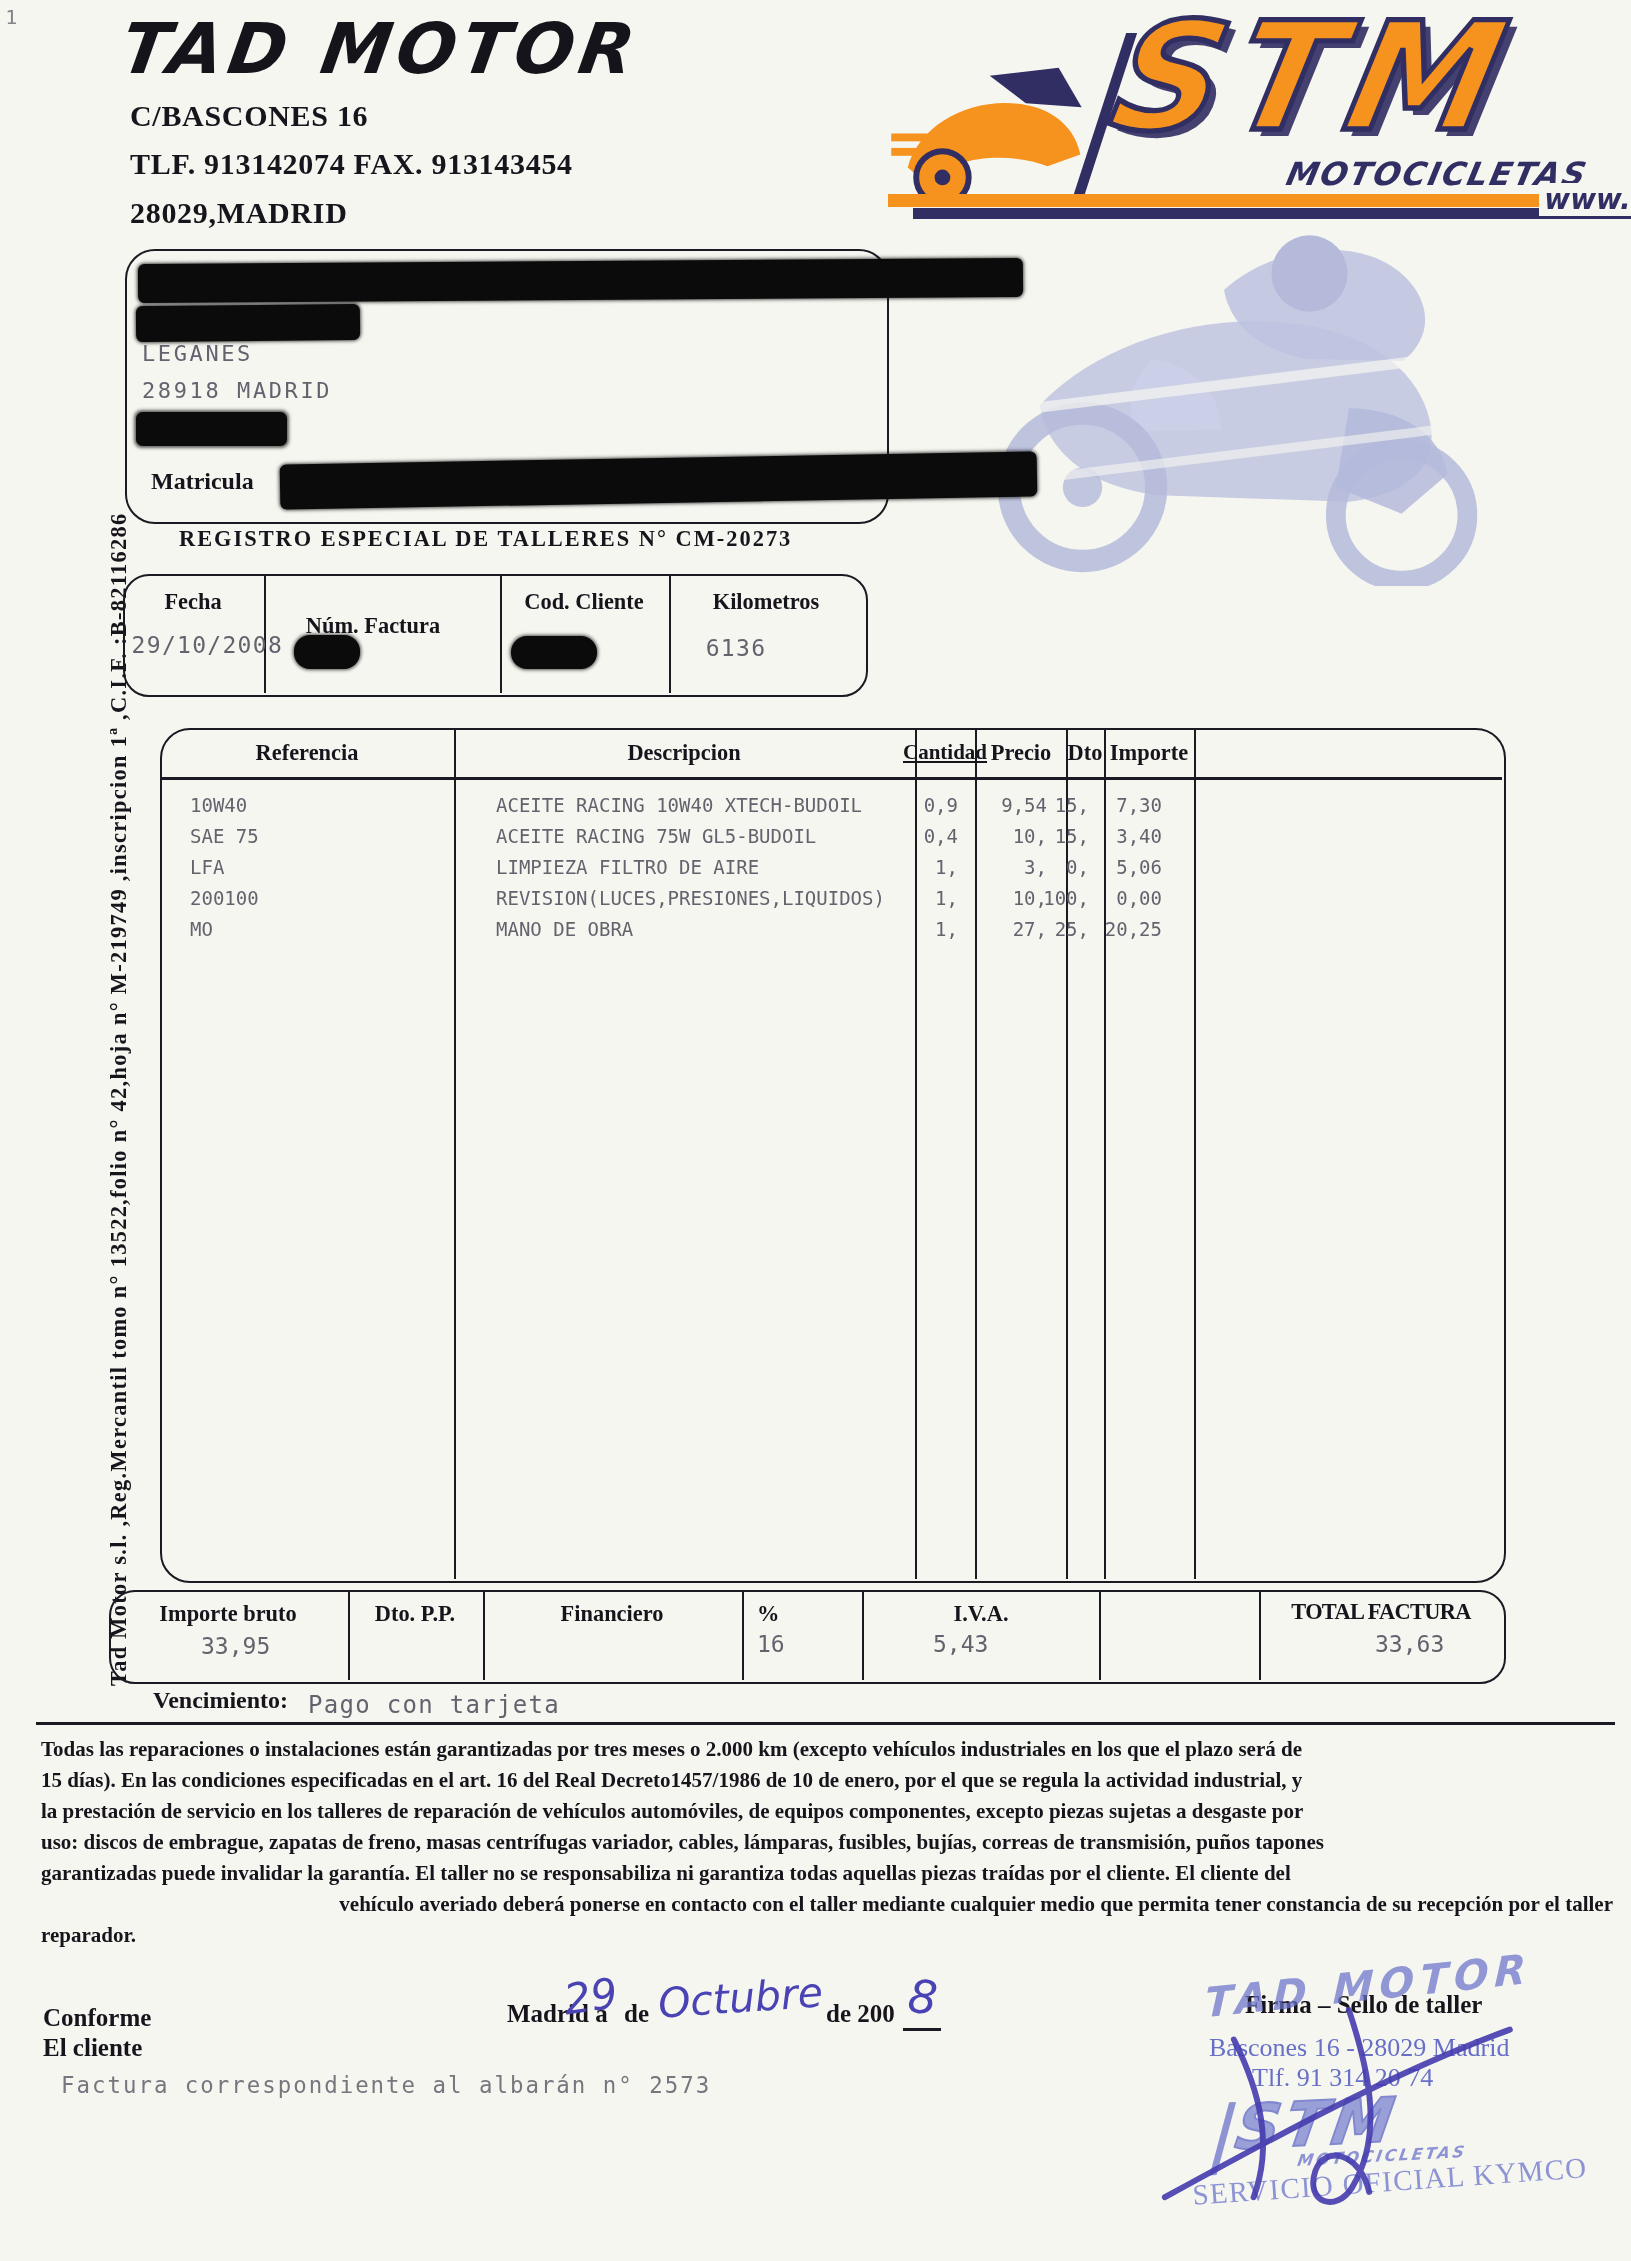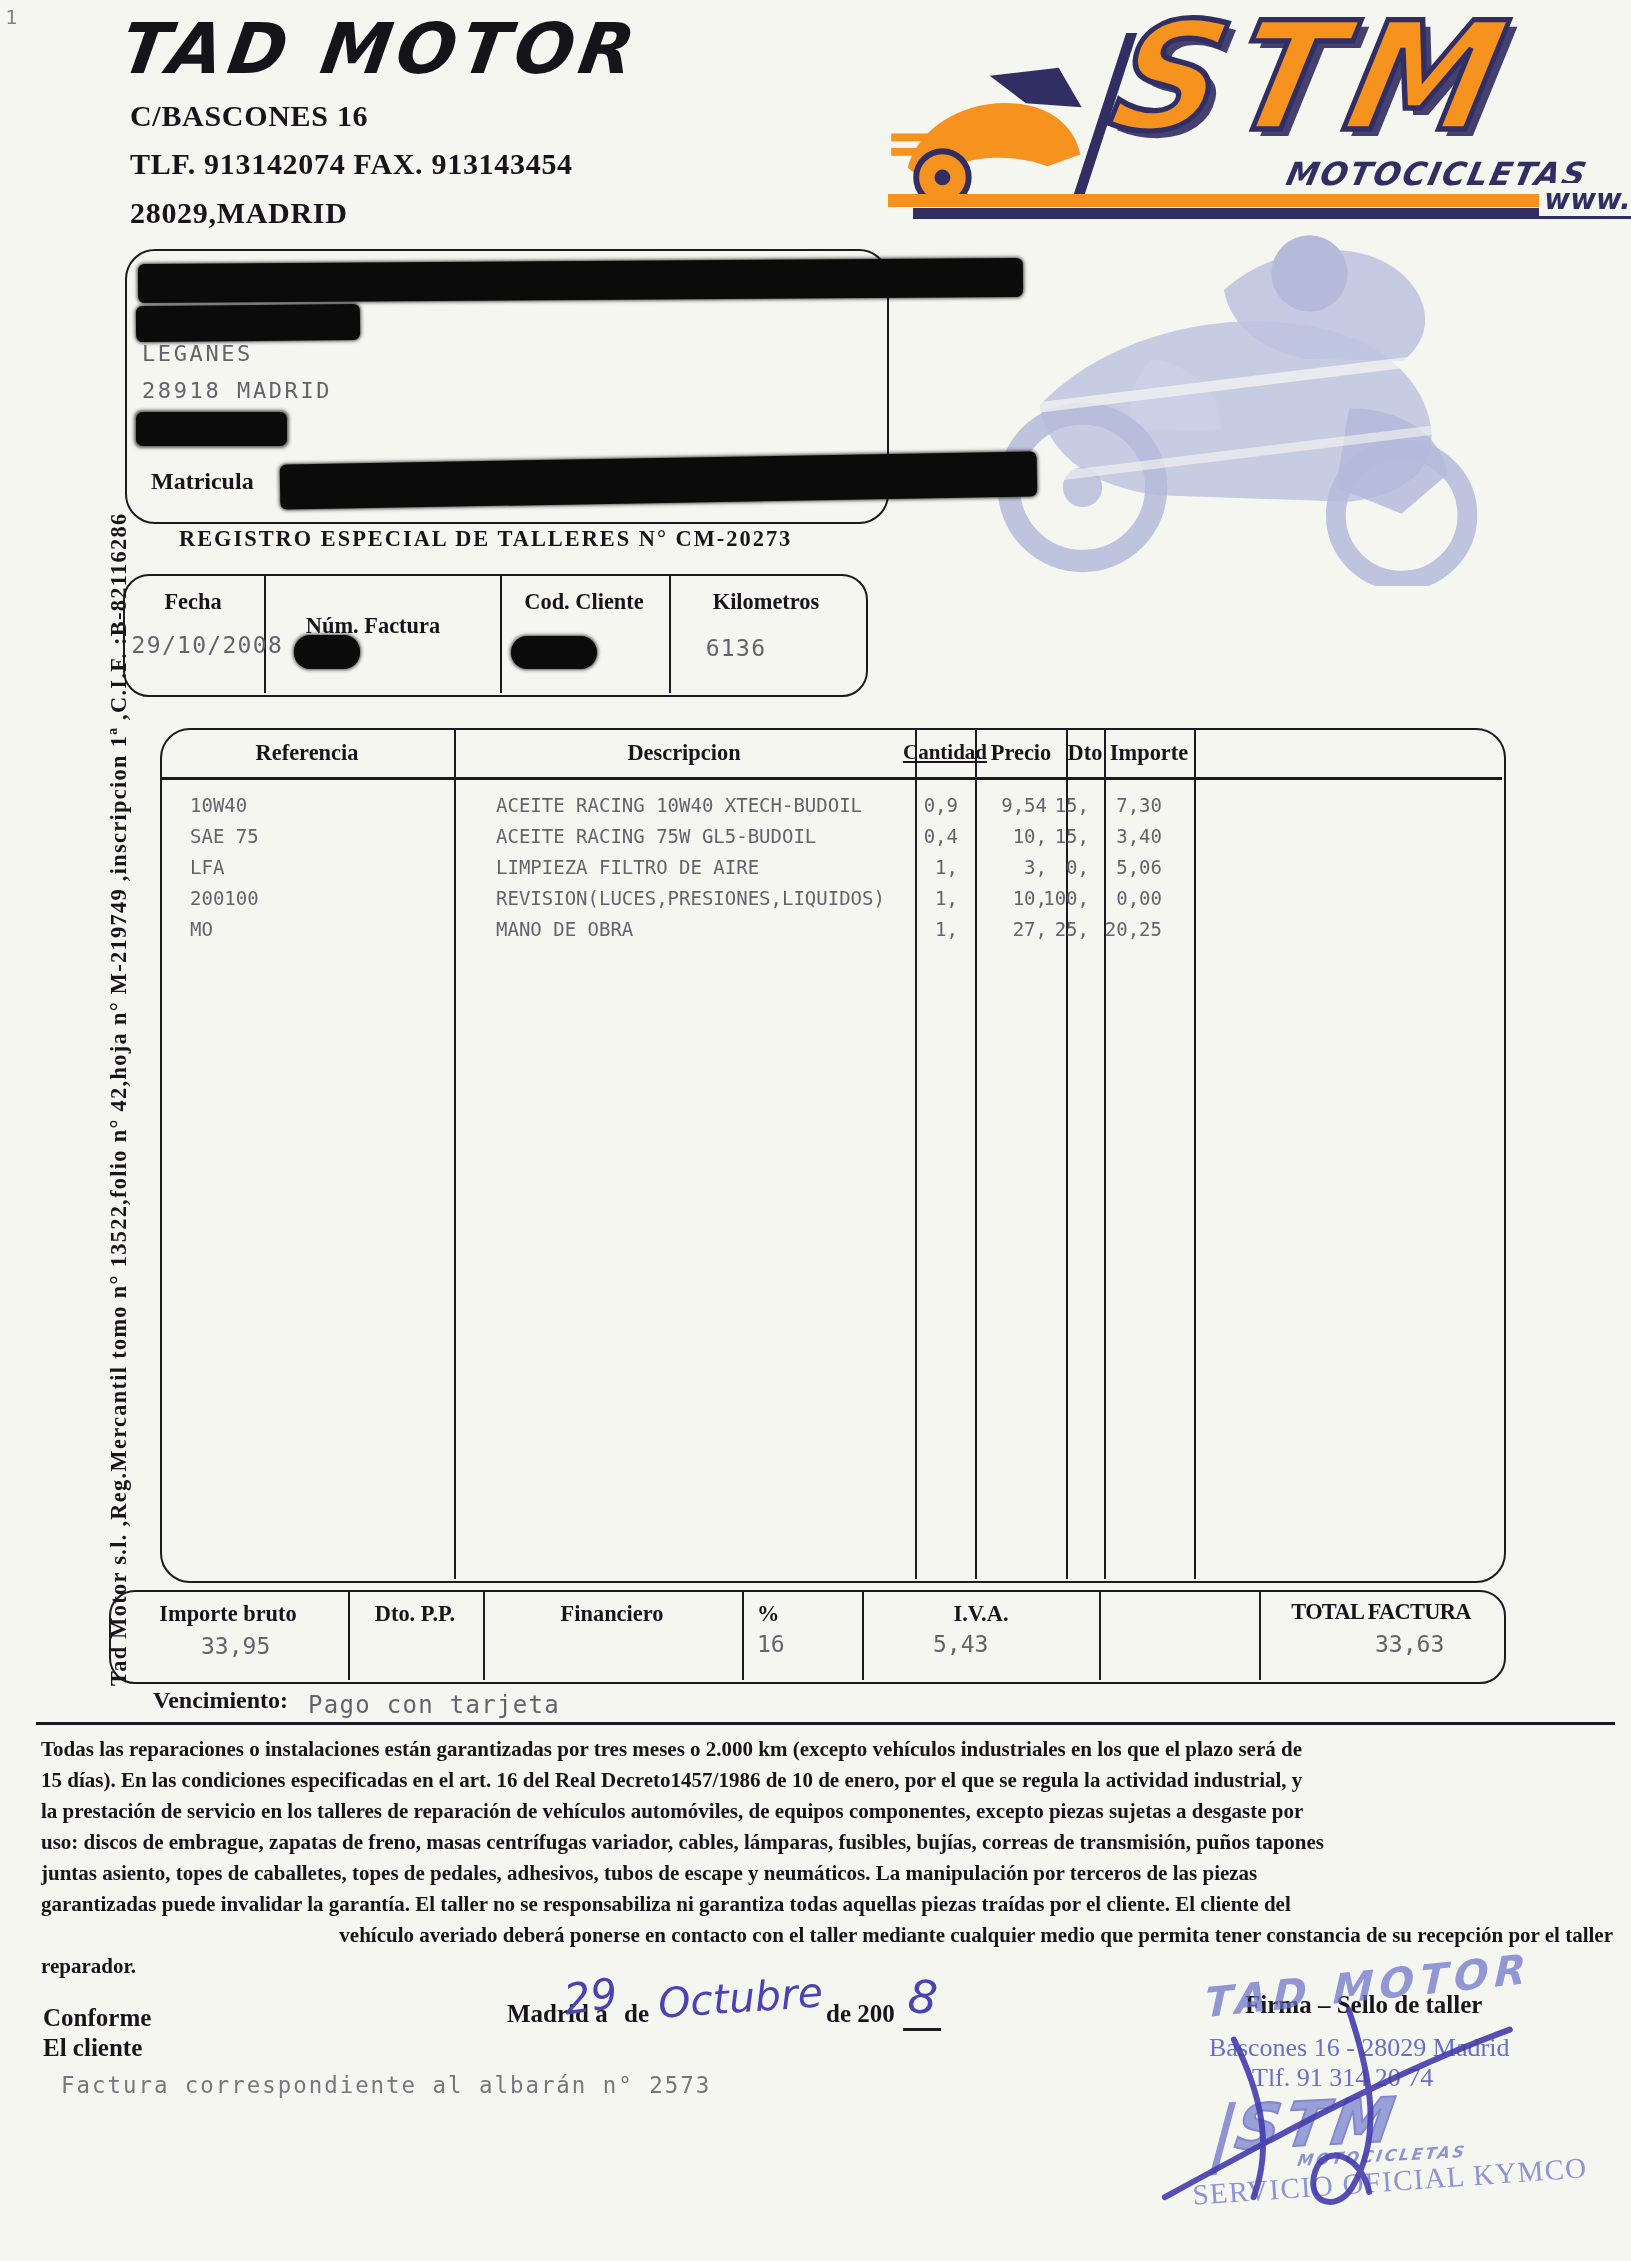--- a/index.html
+++ b/index.html
@@ -178,21 +178,20 @@
   <div class="abs serifb nowrap" style="left:153px;top:1687px;font-size:24px;">Vencimiento:</div>
   <div class="abs dotm nowrap" style="left:308px;top:1691px;font-size:24px;letter-spacing:1.3px;">Pago con tarjeta</div>
 
   <div class="abs" style="left:36px;top:1722px;width:1579px;height:2.6px;background:#1b1a22;"></div>
 
   <div class="abs" style="left:41px;top:1734px;width:1572px;">
     <div class="serifb nowrap" style="font-size:21px;line-height:31px;">Todas las reparaciones o instalaciones están garantizadas por tres meses o 2.000 km (excepto vehículos industriales en los que el plazo será de</div>
     <div class="serifb nowrap" style="font-size:21px;line-height:31px;">15 días). En las condiciones especificadas en el art. 16 del Real Decreto1457/1986 de 10 de enero, por el que se regula la actividad industrial, y</div>
     <div class="serifb nowrap" style="font-size:21px;line-height:31px;">la prestación de servicio en los talleres de reparación de vehículos automóviles, de equipos componentes, excepto piezas sujetas a desgaste por</div>
     <div class="serifb nowrap" style="font-size:21px;line-height:31px;">uso: discos de embrague, zapatas de freno, masas centrífugas variador, cables, lámparas, fusibles, bujías, correas de transmisión, puños tapones</div>
-    <div class="serifb nowrap" style="font-size:21px;line-height:31px;">juntas asiento, topes de caballetes, topes de pedales, adhesivos, tubos de escape y neumáticos. La manipulación por terceros de las piezas</div>
     <div class="serifb nowrap" style="font-size:21px;line-height:31px;">garantizadas puede invalidar la garantía. El taller no se responsabiliza ni garantiza todas aquellas piezas traídas por el cliente. El cliente del</div>
     <div class="serifb nowrap" style="font-size:21px;line-height:31px;text-align:right;">vehículo averiado deberá ponerse en contacto con el taller mediante cualquier medio que permita tener constancia de su recepción por el taller</div>
     <div class="serifb nowrap" style="font-size:21px;line-height:31px;">reparador.</div>
   </div>
 
   <div class="abs serifb nowrap" style="left:43px;top:2004px;font-size:25px;">Conforme</div>
   <div class="abs serifb nowrap" style="left:43px;top:2034px;font-size:25px;">El cliente</div>
   <div class="abs dotm nowrap" style="left:61px;top:2072px;font-size:22.4px;letter-spacing:2px;color:#76767e;">Factura correspondiente al albarán n° 2573</div>
 
   <div>

